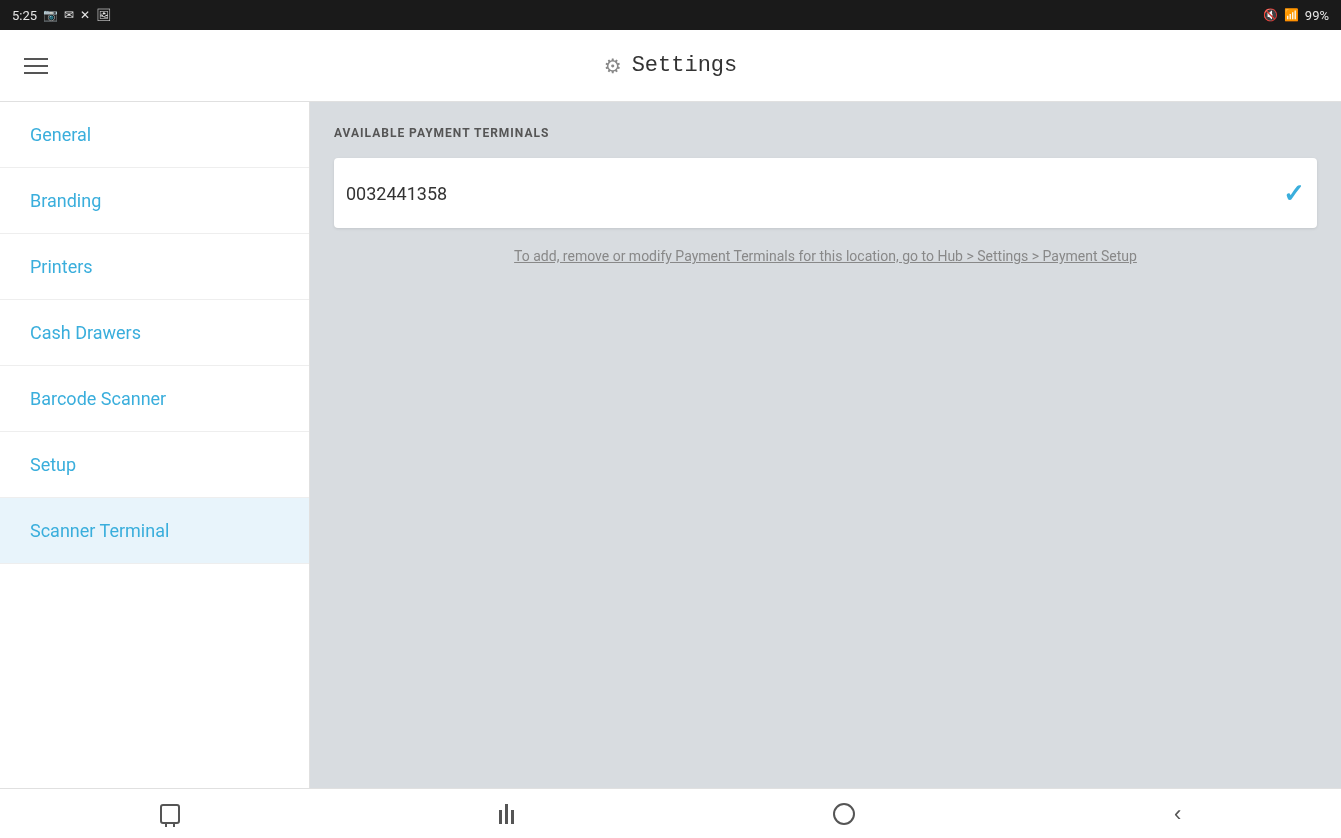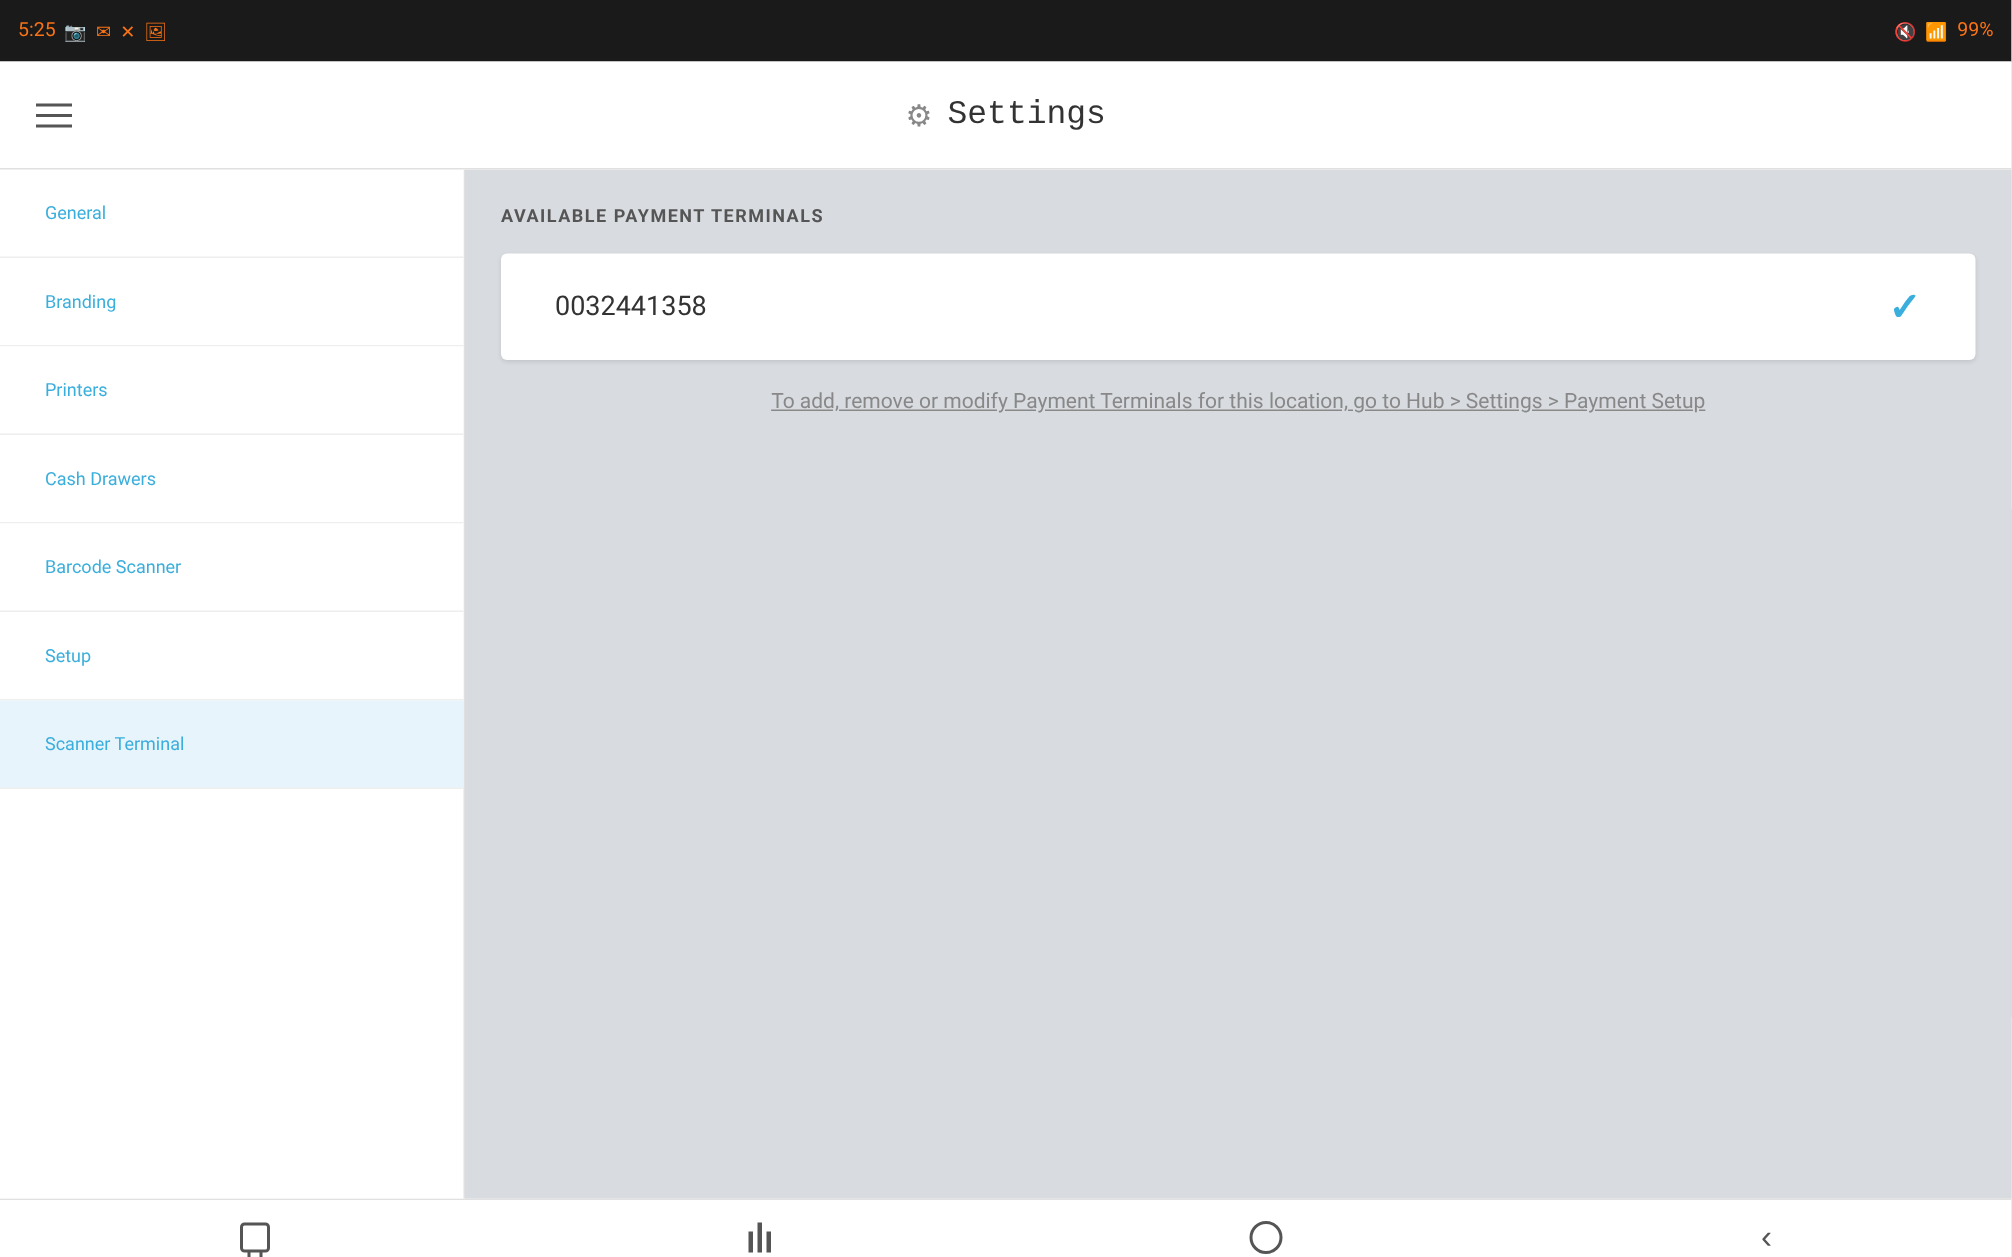--- a/index.html
+++ b/index.html
@@ -7,27 +7,27 @@
       width: 1341px;
       height: 838px;
       background: #f0f0f0;
       font-family: 'Roboto', Arial, sans-serif;
       overflow: hidden;
     }
 
     
     .status-bar {
       width: 100%;
-      height: 41px;
+      height: 30px;
       background: #1a1a1a;
       display: flex;
       align-items: center;
       justify-content: space-between;
       padding: 0 12px;
-      color: #f97316;
+      color: #e5e5e5;
       font-size: 13px;
     }
     .status-left {
       display: flex;
       align-items: center;
       gap: 6px;
     }
     .status-right {
       display: flex;
       align-items: center;
@@ -91,21 +91,21 @@
       background: #ffffff;
       border-right: 1px solid #e0e0e0;
       flex-shrink: 0;
     }
     .sidebar-item {
       display: flex;
       align-items: center;
       padding: 22px 30px;
       border-bottom: 1px solid #eeeeee;
       cursor: pointer;
-      font-size: 12px;
+      font-size: 18px;
       color: #3aaedc;
       background: #ffffff;
     }
     .sidebar-item.active {
       background: #e8f4fb;
       color: #3aaedc;
     }
 
     
     .content {
@@ -120,21 +120,21 @@
       color: #555;
       letter-spacing: 1px;
       margin-bottom: 18px;
     }
     .terminal-item {
       background: #ffffff;
       border-radius: 4px;
       display: flex;
       align-items: center;
       justify-content: space-between;
-      padding: 20px 36px;
+      padding: 20px 12px;
       margin-bottom: 20px;
       box-shadow: 0 1px 3px rgba(0,0,0,0.1);
       gap: 40px;
     }
     .terminal-id {
       font-size: 18px;
       color: #333;
     }
     .check-icon {
       color: #3aaedc;

